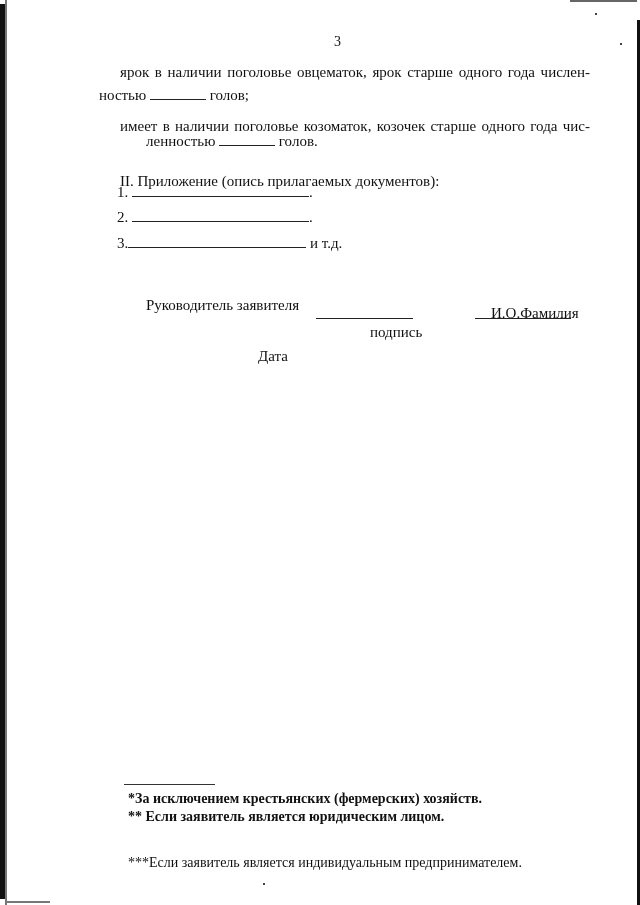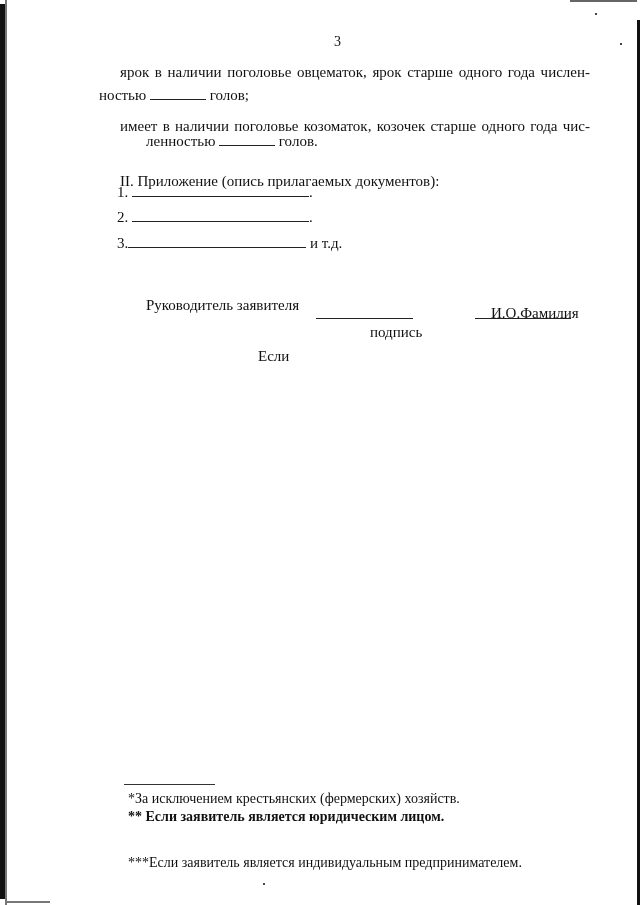--- a/index.html
+++ b/index.html
@@ -65,18 +65,18 @@
 <div class="t" style="left:117px;top:234px;">
   <span>3.</span><span class="blank" style="width:178px;"></span>
   <span>и т.д.</span>
 </div>
 
 <div class="t" style="left:118px;top:296px;margin-left:28px;">Руководитель заявителя</div>
 <div class="sigline" style="left:316px;top:318px;width:97px;"></div>
 <div class="sigline" style="left:475px;top:318px;width:96px;"></div>
 <div class="t" style="left:330px;top:323px;font-size:15px;margin-left:40px;">подпись</div>
 <div class="t" style="left:477px;top:304px;margin-left:14px;">И.О.Фамилия</div>
-<div class="t" style="left:258px;top:347px;">Если</div>
+<div class="t" style="left:258px;top:347px;">Дата</div>
 
 <div class="fn-rule"></div>
-<div class="t fn" style="top:790px;">*За исключением крестьянских (фермерских) хозяйств.</div>
+<div class="t fn" style="top:790px;font-weight:bold;">*За исключением крестьянских (фермерских) хозяйств.</div>
 <div class="t fn" style="top:808px;font-weight:bold;">** Если заявитель является юридическим лицом.</div>
 <div class="t fn" style="top:854px;">***Если заявитель является индивидуальным предпринимателем.</div>
 
 </body></html>

